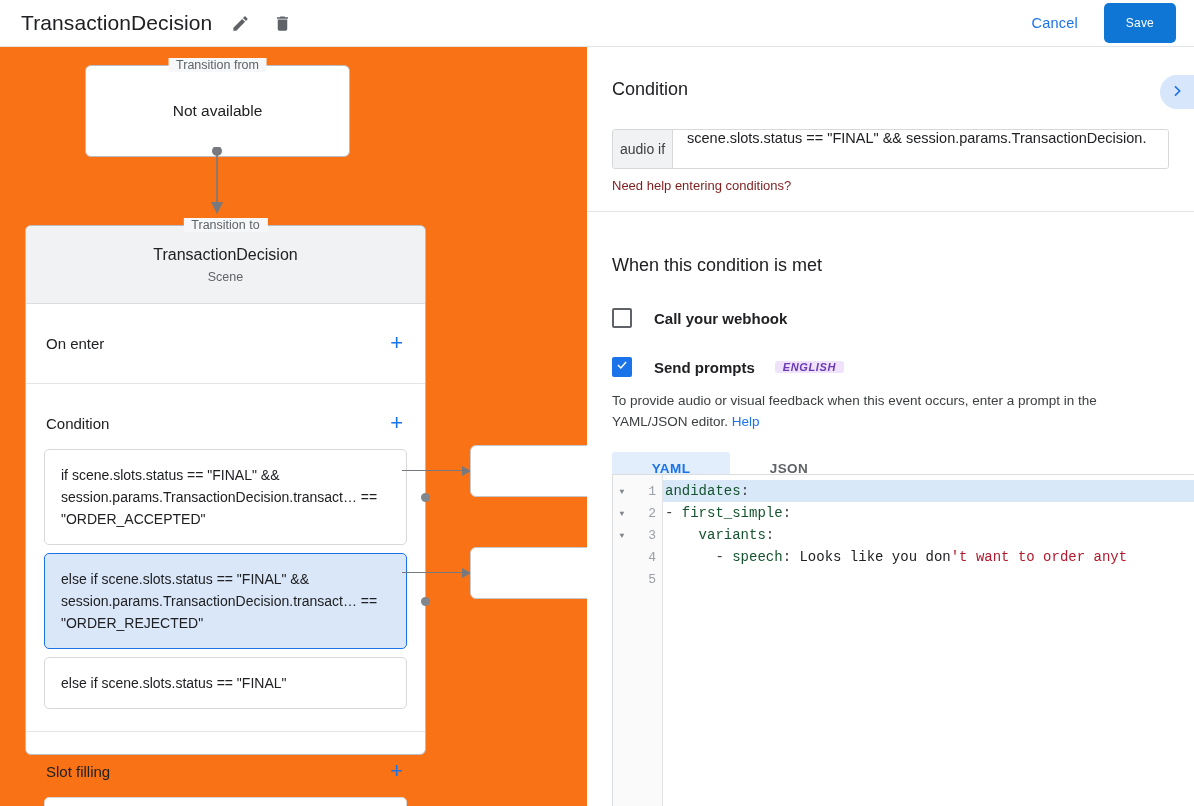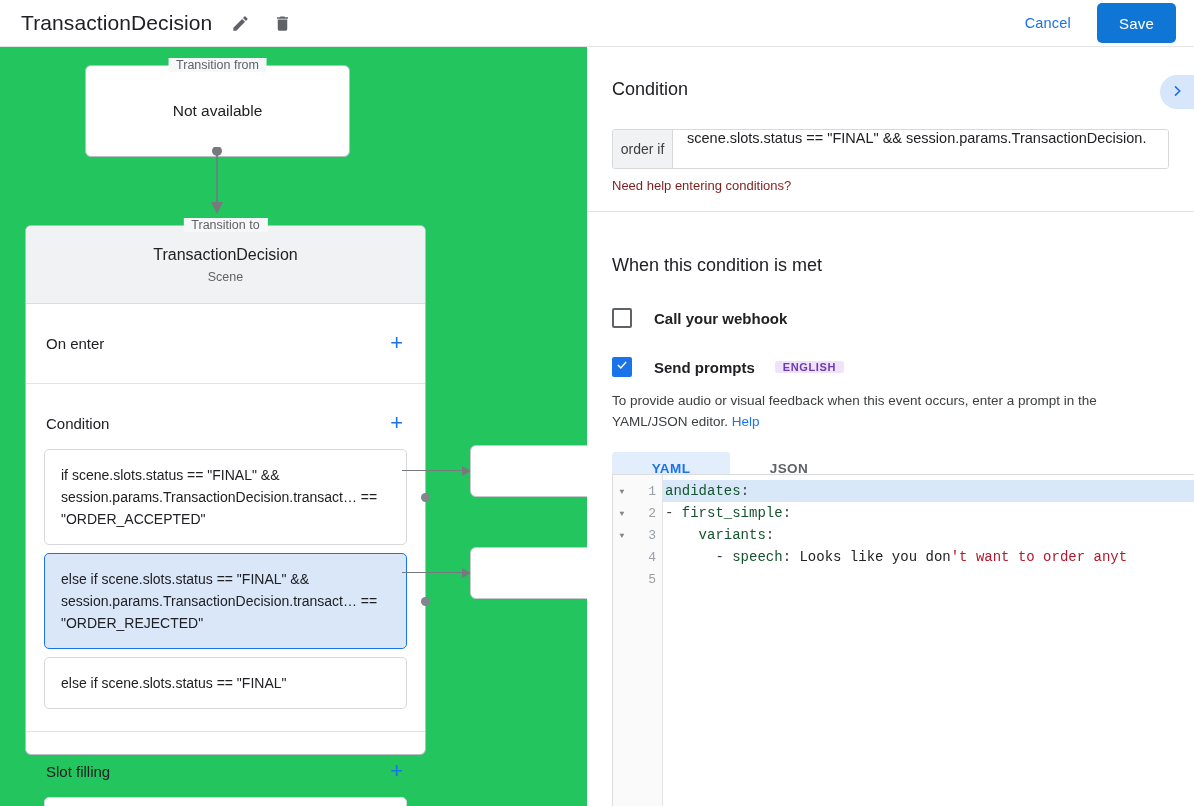--- a/index.html
+++ b/index.html
@@ -35,30 +35,30 @@
   .hdr-icon-btn svg { display: block; fill: #5f6368; }
   #topbar-spacer { flex: 1; }
   #cancel-btn {
     color: #1a73e8; font-size: 14.5px; font-weight: 500;
     background: transparent; border: none; cursor: pointer;
     padding: 8px 12px; margin-right: 14px; border-radius: 4px;
     letter-spacing: .2px;
   }
   #save-btn {
     background: #1076d6; color: #ffffff;
-    font-size: 15px; font-weight: 500; letter-spacing: .2px;
+    font-size: 12px; font-weight: 500; letter-spacing: .2px;
     border: none; border-radius: 5px; cursor: pointer;
     padding: 0 22px; height: 40px; margin-right: 18px;
   }
 
   
   #canvas {
     position: absolute; left: 0; top: 47px;
     width: 678px; height: 759px;
-    background: #22c55e;
+    background: #f97316;
     border-right: 1px solid #e0e1e3;
     overflow: hidden;
   }
 
   
   .fset {
     position: absolute;
     border: 1px solid #b9bcc0;
     border-radius: 6px;
     background: #ffffff;
@@ -195,21 +195,21 @@
     flex: none; cursor: pointer;
     display: flex; align-items: center; justify-content: center;
   }
   .cb.unchecked { border: 2px solid #5f6368; background: #ffffff; }
   .cb.checked { background: #1a73e8; border: 2px solid #1a73e8; }
   .cb.checked svg { stroke: #ffffff; stroke-width: 2.6; fill: none; }
   .cb-label { margin-left: 22px; font-size: 15px; font-weight: bold; color: #202124; }
   #lang-badge {
     margin-left: 20px; background: #f0e2fb; color: #6a3ab2;
     font-size: 11px; font-weight: bold; letter-spacing: .6px;
-    padding: 0 8px; border-radius: 3px;
+    padding: 0 8px; border-radius: 3px; font-style: italic;
   }
   #prompt-desc {
     position: absolute; left: 25px; top: 178px; width: 562px;
     font-size: 13.5px; line-height: 21px; color: #3c4043;
   }
   #prompt-desc a { color: #1a73e8; text-decoration: none; cursor: pointer; }
 
   #tabs { position: absolute; left: 25px; top: 240px; display: flex; }
   .tab {
     font-size: 13.5px; font-weight: bold; letter-spacing: .4px;
@@ -353,21 +353,21 @@
 
     <button id="collapse-btn">
       <span>
         <svg width="16" height="16" viewBox="0 0 24 24">
             <polyline points="9,5 16,12 9,19"></polyline>
           </svg>
       </span>
     </button>
 
     <div id="cond-input-row">
-      <div id="cond-prefix">order if</div>
+      <div id="cond-prefix">audio if</div>
       <div id="cond-value">scene.slots.status == "FINAL" &amp;&amp; session.params.TransactionDecision.</div>
     </div>
 
     <a id="cond-help">Need help entering conditions?</a>
   </div>
 
   <div id="panel-body">
     <div id="met-heading">When this condition is met</div>
 
     <div class="cb-row" id="row-webhook">

